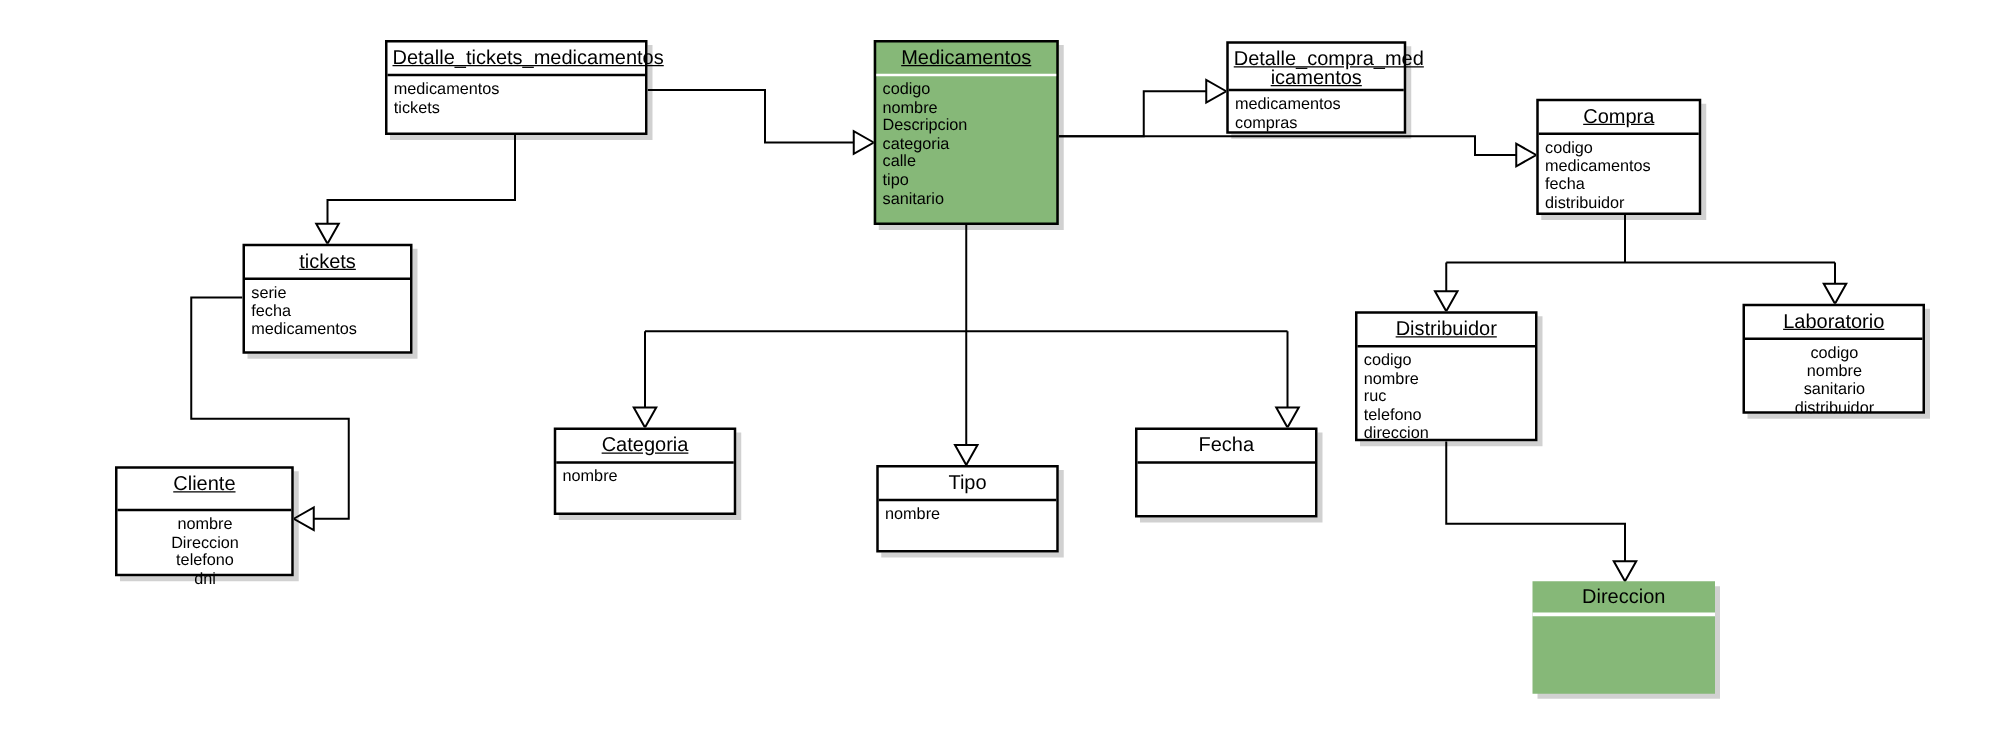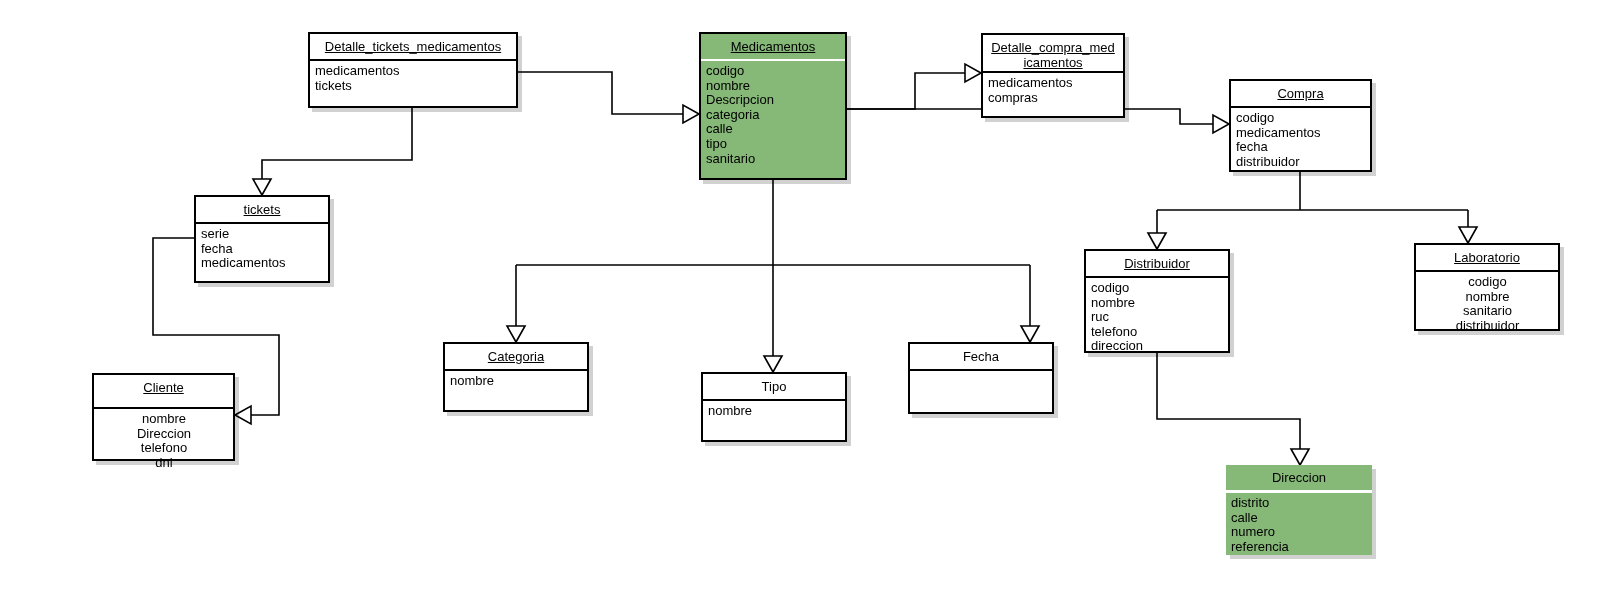--- a/index.html
+++ b/index.html
@@ -38,21 +38,21 @@
     background: #86b878;
     border: 2px solid #000000;
   }
   .uml-class.green.noborder {
     border: none;
     box-shadow: 4px 4px 0 0 rgba(0,0,0,0.18);
   }
   .uml-title {
     box-sizing: border-box;
     text-align: center;
-    font-size: 13px;
+    font-size: 16px;
     color: #000000;
     line-height: 15px;
     padding: 5px 4px 5px 4px;
     border-bottom: 2px solid #000000;
     white-space: pre-line;
   }
   .uml-class.green .uml-title {
     border-bottom: 2px solid #ffffff;
   }
   .uml-class.green.noborder .uml-title {
@@ -146,28 +146,28 @@
         <div class="uml-attrs">
           <div class="attr">codigo</div>
           <div class="attr">nombre</div>
           <div class="attr">Descripcion</div>
           <div class="attr">categoria</div>
           <div class="attr">calle</div>
           <div class="attr">tipo</div>
           <div class="attr">sanitario</div>
         </div>
       </div>
-      <div class="uml-class" style="left: 981px; top: 33px; width: 144px; height: 85px;">
+      <div class="uml-class" style="left: 981px; top: 33px; width: 144px; height: 74px;">
         <div class="uml-title" style="height: 38px;"><span class="u">Detalle_compra_med</span><br><span class="u">icamentos</span></div>
         <div class="uml-attrs">
           <div class="attr">medicamentos</div>
           <div class="attr">compras</div>
         </div>
       </div>
-      <div class="uml-class" style="left: 1229px; top: 79px; width: 143px; height: 93px;">
+      <div class="uml-class" style="left: 1229px; top: 79px; width: 132px; height: 93px;">
         <div class="uml-title" style="height: 27px;"><span class="u">Compra</span></div>
         <div class="uml-attrs">
           <div class="attr">codigo</div>
           <div class="attr">medicamentos</div>
           <div class="attr">fecha</div>
           <div class="attr">distribuidor</div>
         </div>
       </div>
       <div class="uml-class" style="left: 194px; top: 195px; width: 136px; height: 88px;">
         <div class="uml-title" style="height: 27px;"><span class="u">tickets</span></div>
@@ -204,33 +204,27 @@
       <div class="uml-class" style="left: 1084px; top: 249px; width: 146px; height: 104px;">
         <div class="uml-title" style="height: 27px;"><span class="u">Distribuidor</span></div>
         <div class="uml-attrs">
           <div class="attr">codigo</div>
           <div class="attr">nombre</div>
           <div class="attr">ruc</div>
           <div class="attr">telefono</div>
           <div class="attr">direccion</div>
         </div>
       </div>
-      <div class="uml-class" style="left: 1394px; top: 243px; width: 146px; height: 88px; margin-left: 20px;">
+      <div class="uml-class" style="left: 1394px; top: 243px; width: 146px; height: 88px;">
         <div class="uml-title" style="height: 27px;"><span class="u">Laboratorio</span></div>
         <div class="uml-attrs center">
           <div class="attr">codigo</div>
           <div class="attr">nombre</div>
           <div class="attr">sanitario</div>
           <div class="attr">distribuidor</div>
         </div>
       </div>
       <div class="uml-class green noborder" style="left: 1226px; top: 465px; width: 146px; height: 90px;">
         <div class="uml-title" style="height: 28px;"><span>Direccion</span></div>
-        <div class="uml-attrs">
-          <div class="attr">distrito</div>
-          <div class="attr">calle</div>
-          <div class="attr">numero</div>
-          <div class="attr">referencia</div>
-        </div>
       </div>
     </div>
 
 </div>
 
 </body></html>

